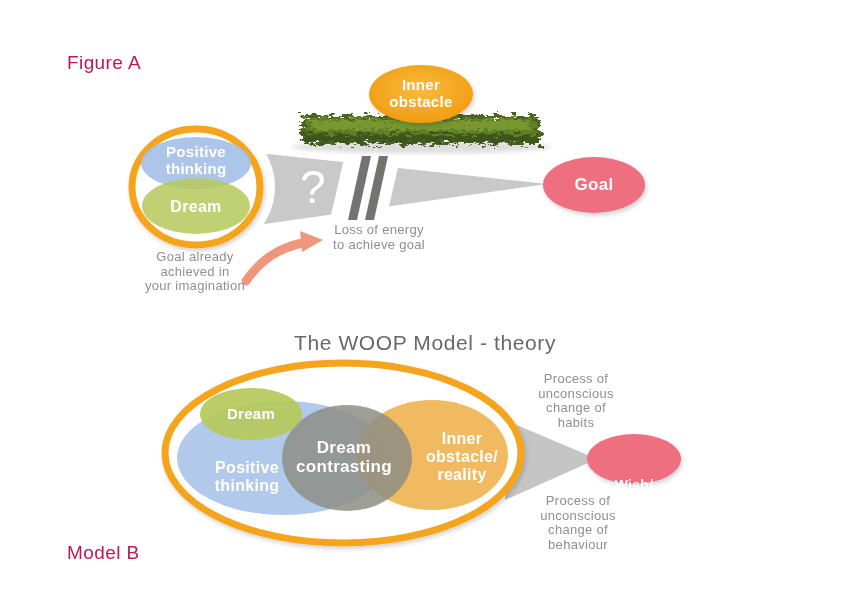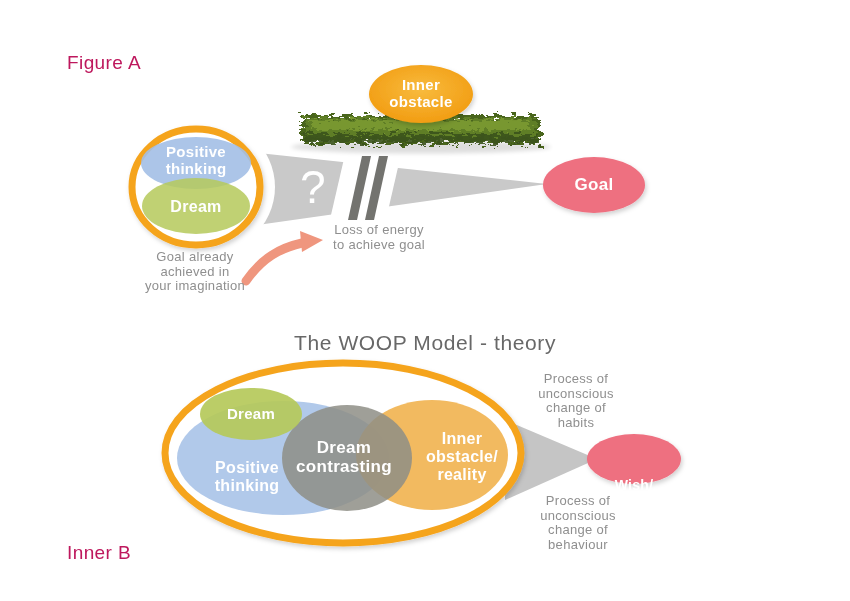--- a/index.html
+++ b/index.html
@@ -117,14 +117,14 @@
 Goal</div>
   <div class="txt ctr ann" style="left:576px;top:401px;">Process of
 unconscious
 change of
 habits</div>
   <div class="txt ctr ann" style="left:578px;top:523px;">Process of
 unconscious
 change of
 behaviour</div>
 
-  <div class="txt figlabel" style="left:67px;top:542px;">Inner B</div>
+  <div class="txt figlabel" style="left:67px;top:542px;">Model B</div>
 </div>
 
 </body></html>

